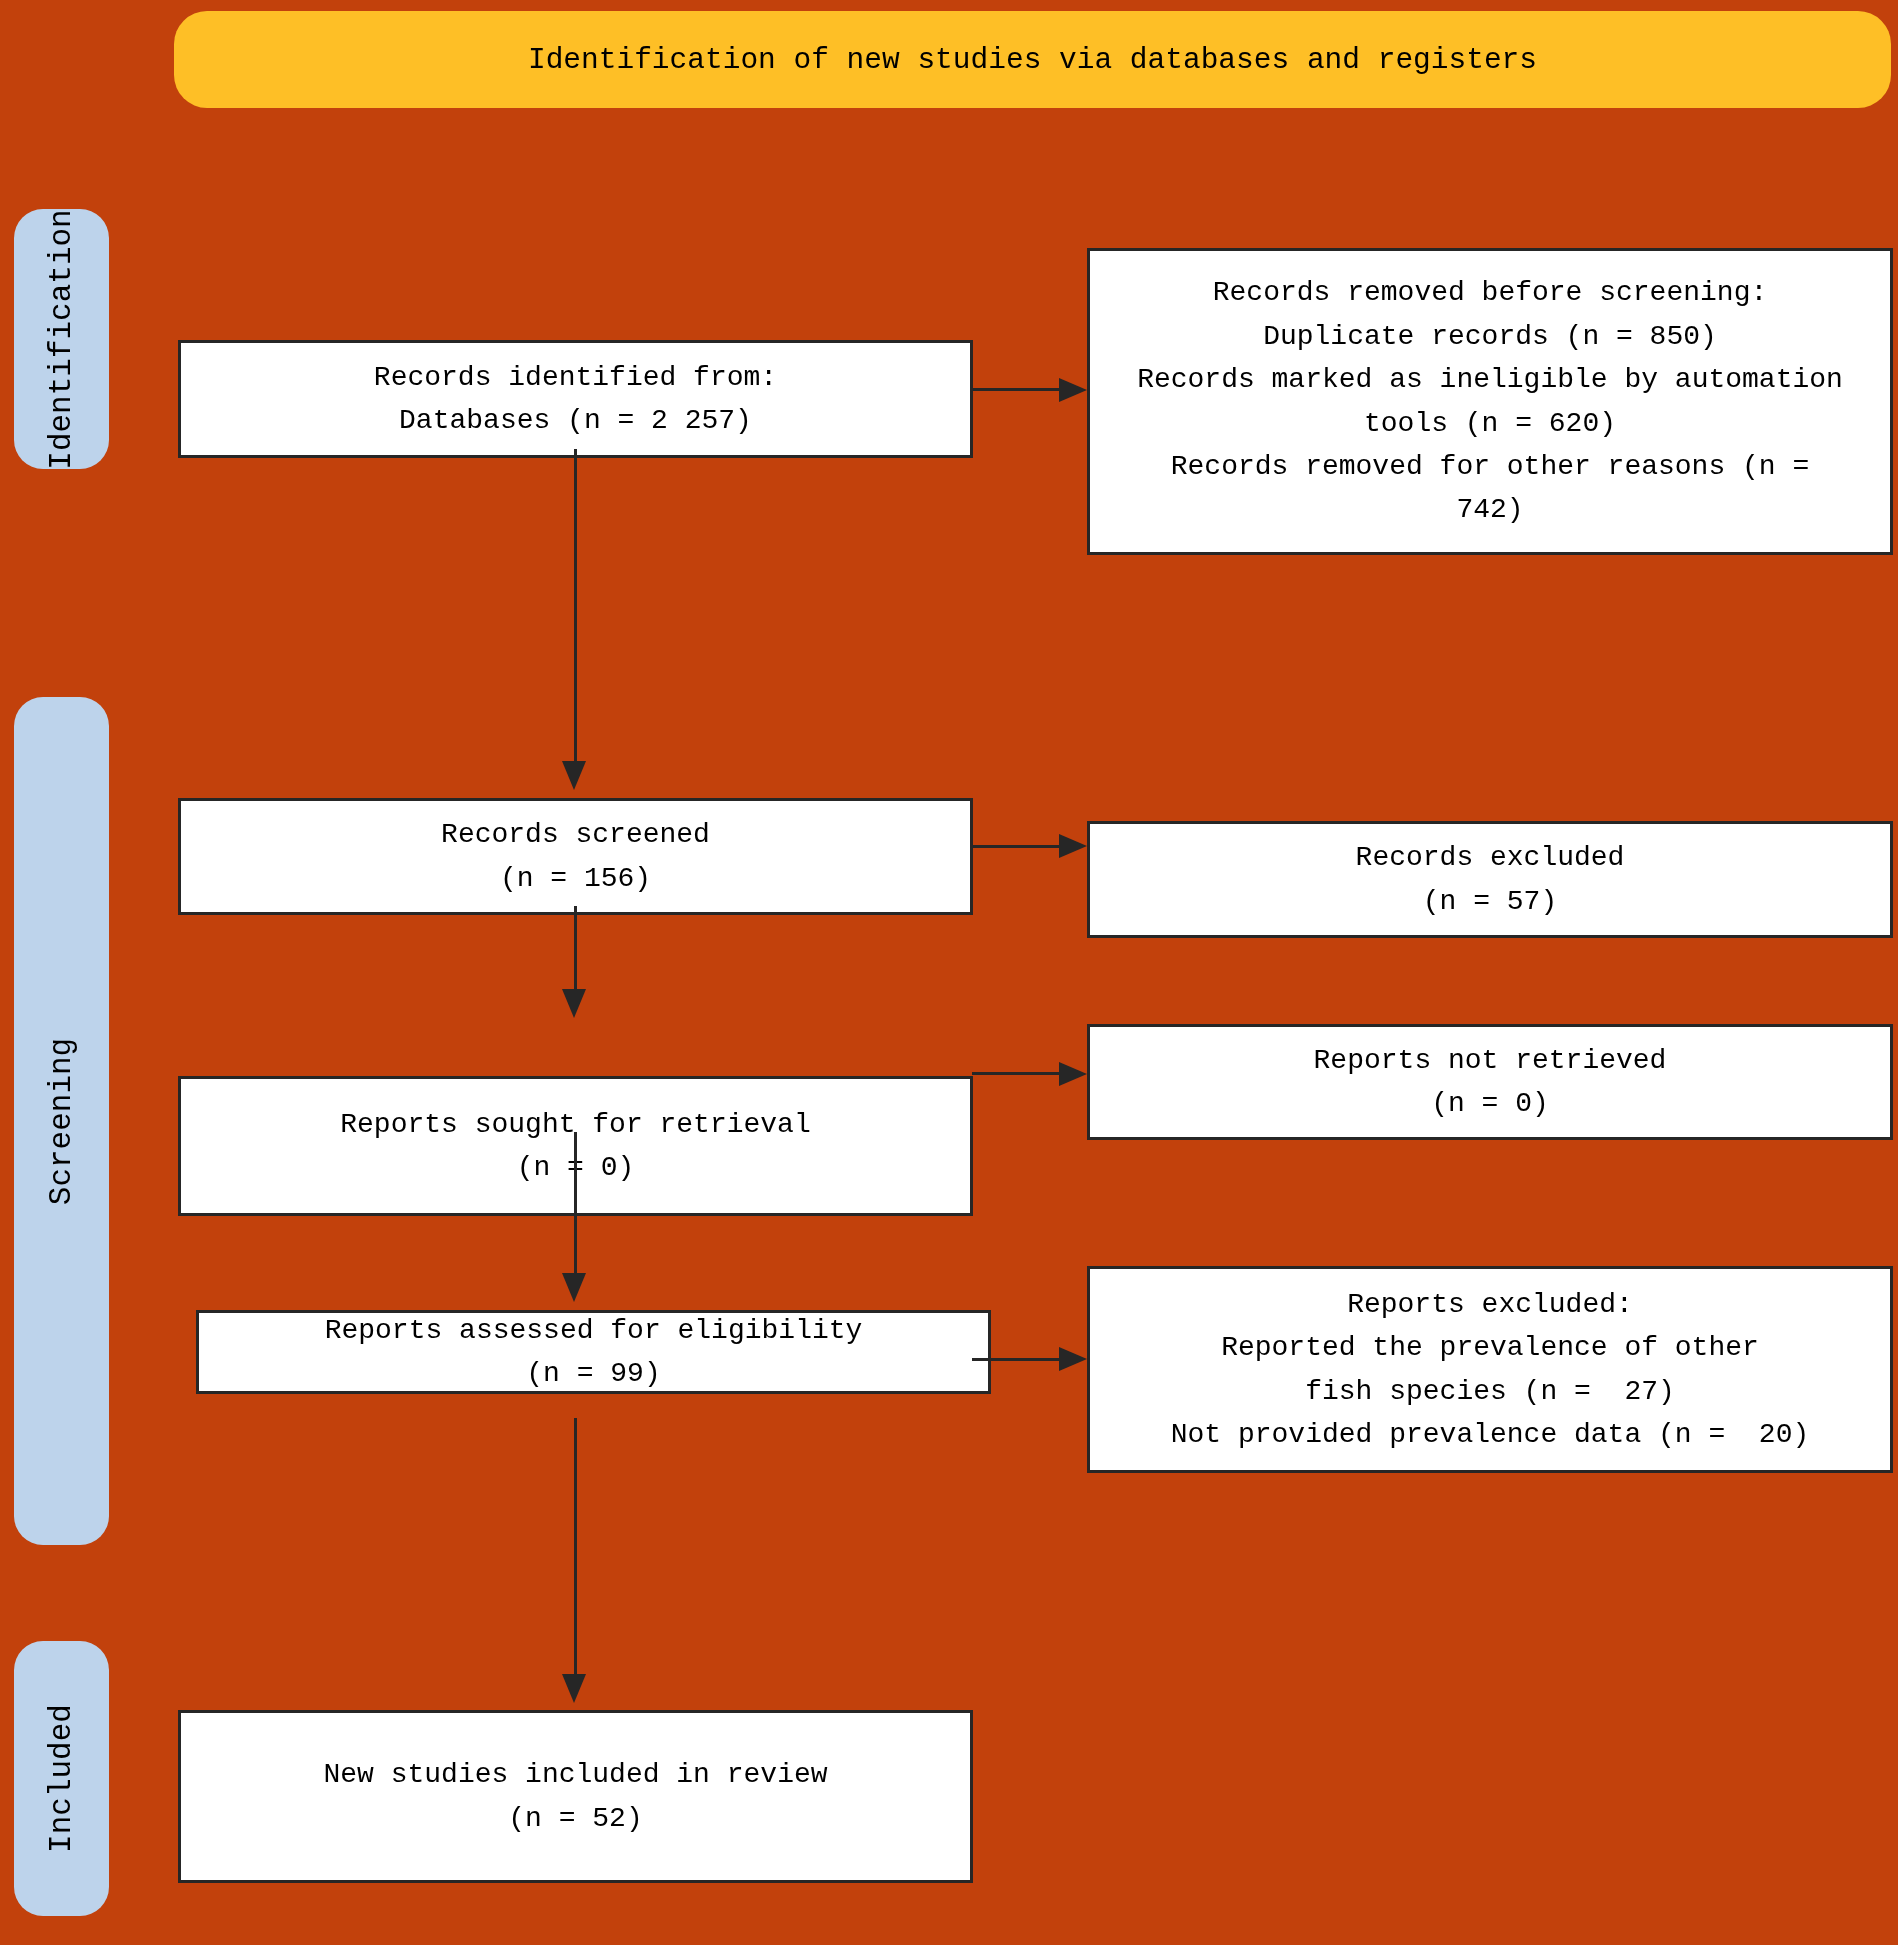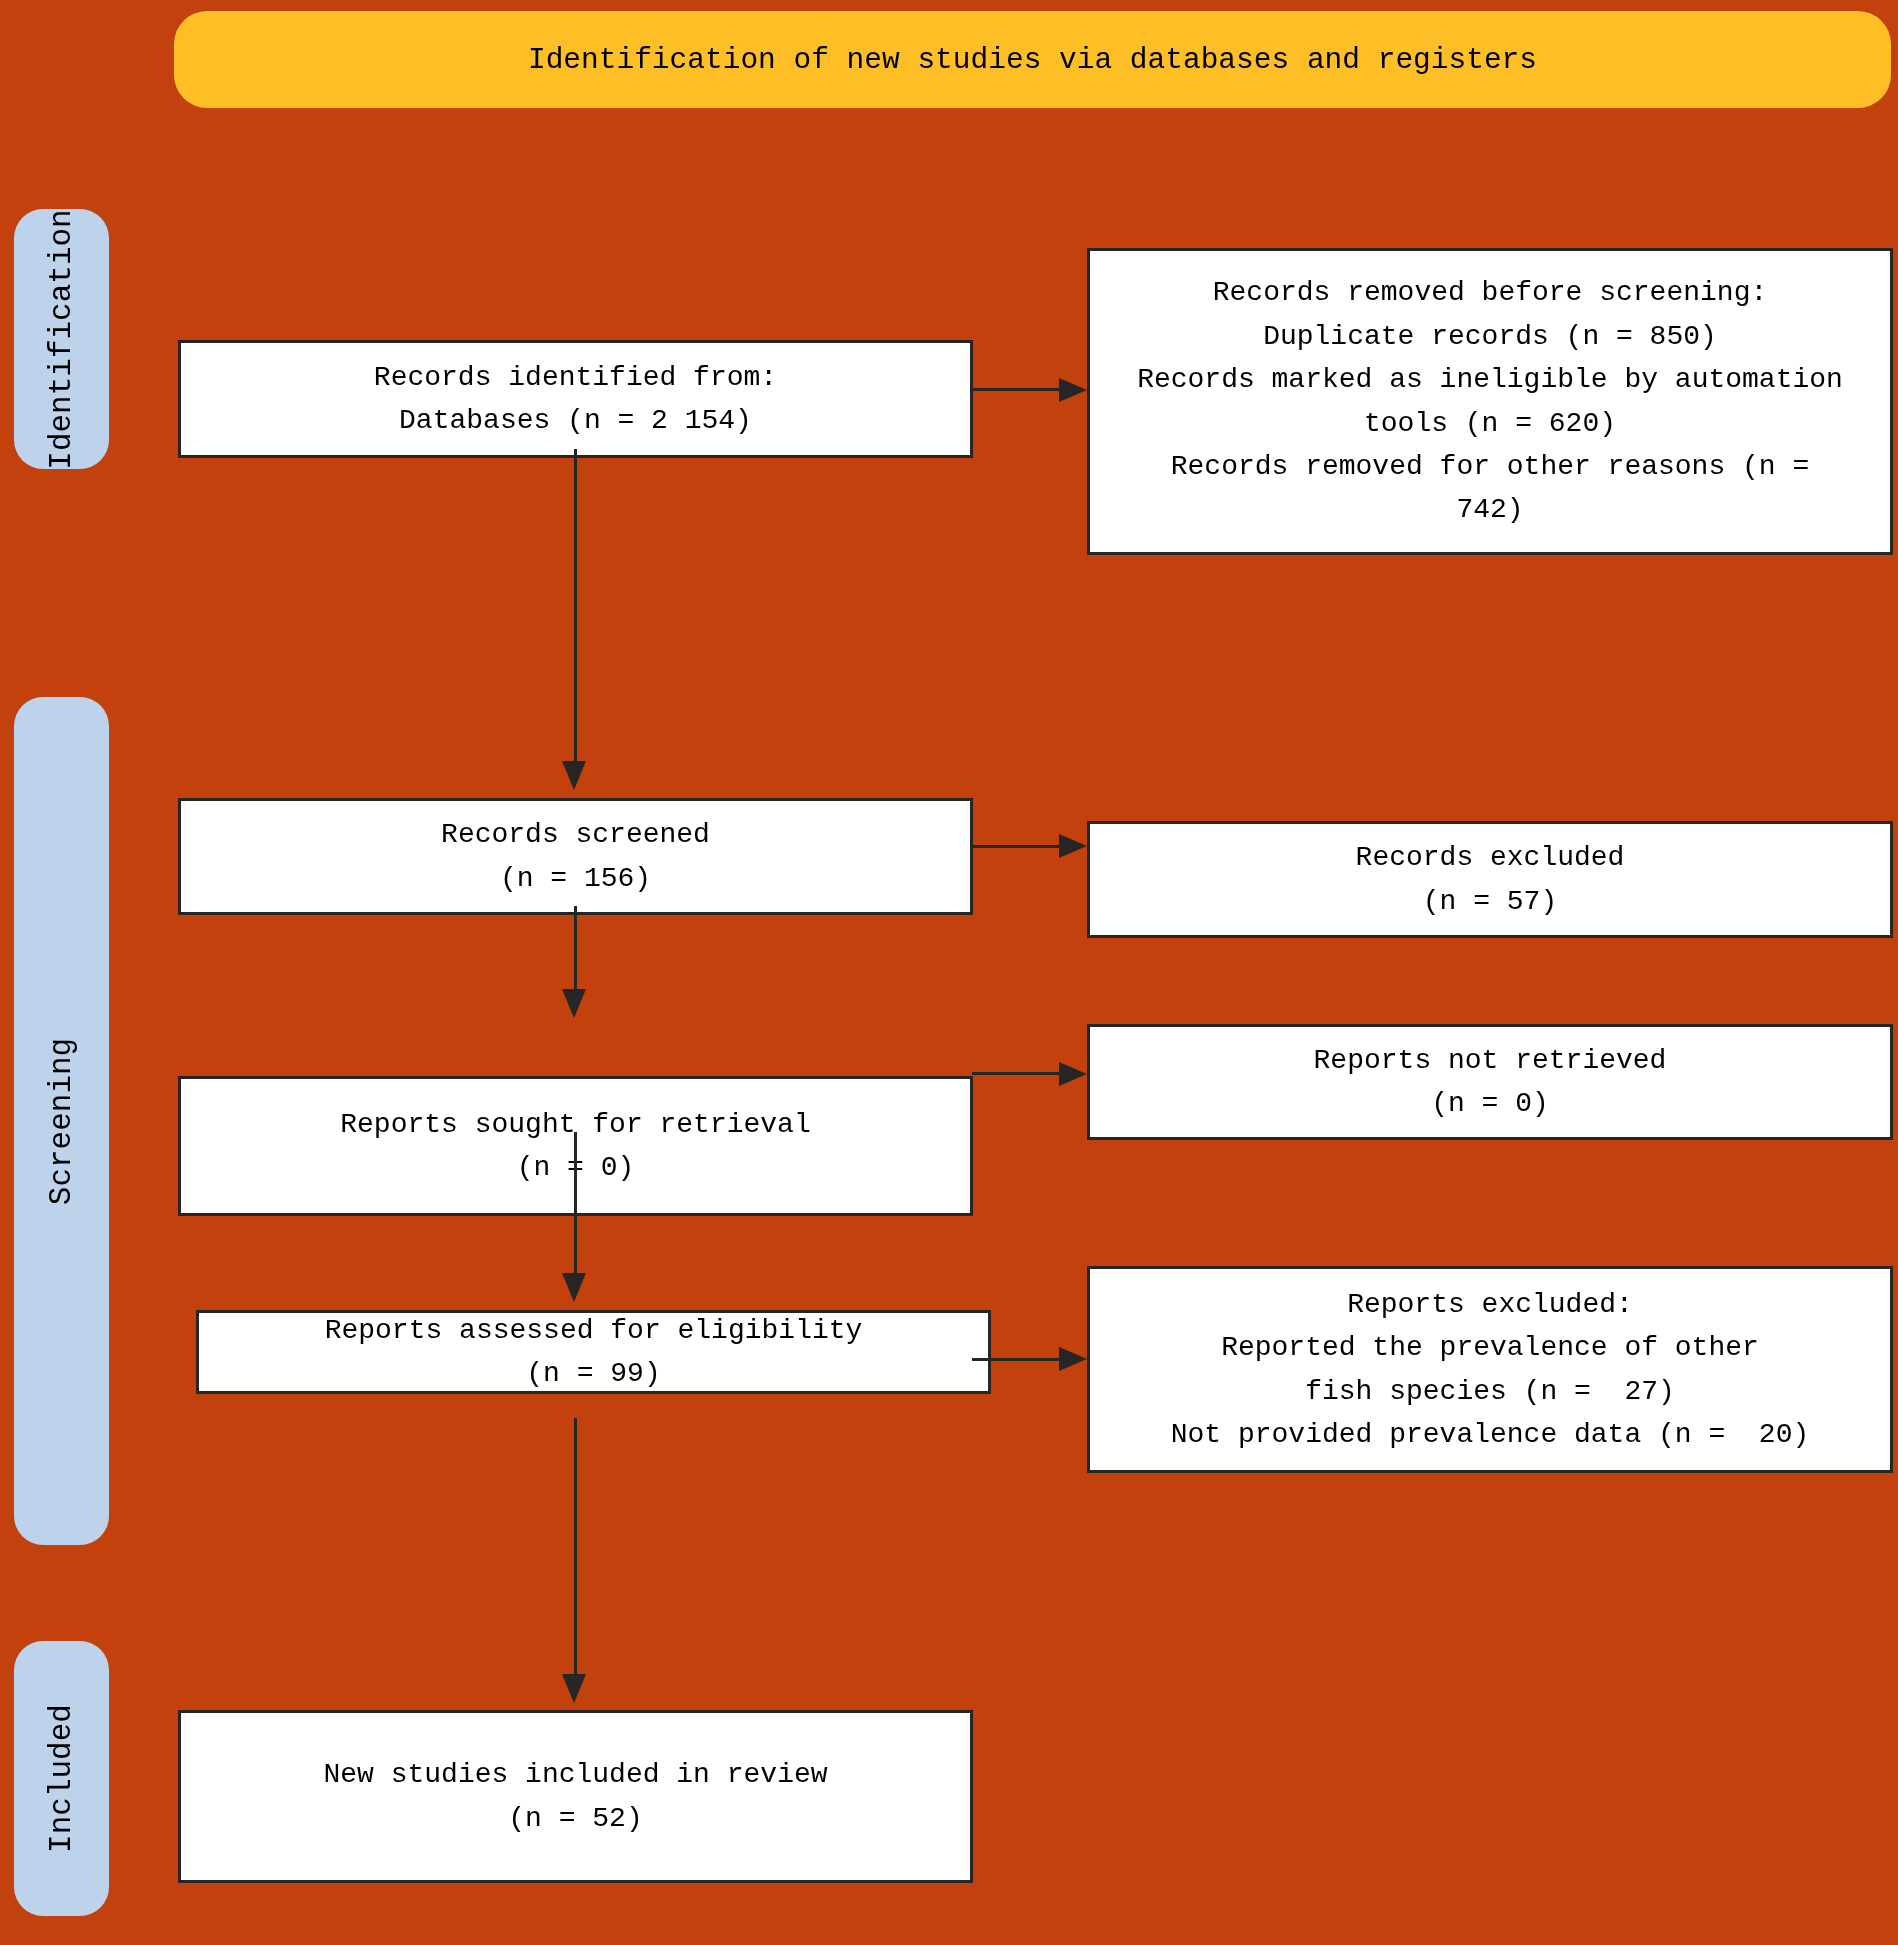--- a/index.html
+++ b/index.html
@@ -62,21 +62,21 @@
     <span class="vtext">Identification</span>
   </div>
   <div class="stage" style="top:697px;height:848px;">
     <span class="vtext">Screening</span>
   </div>
   <div class="stage" style="top:1641px;height:275px;">
     <span class="vtext">Included</span>
   </div>
 
   <div class="box" style="left:178px;top:332px;width:795px;height:118px;">Records identified from:
-Databases (n = 2 154)</div>
+Databases (n = 2 257)</div>
   <div class="box" style="left:178px;top:790px;width:795px;height:117px;">Records screened
 (n = 156)</div>
   <div class="box" style="left:178px;top:1068px;width:795px;height:140px;">Reports sought for retrieval
 (n = 0)</div>
   <div class="box" style="left:196px;top:1302px;width:795px;height:84px;">Reports assessed for eligibility
 (n = 99)</div>
   <div class="box" style="left:178px;top:1702px;width:795px;height:173px;">New studies included in review
 (n = 52)</div>
 
   <div class="box" style="left:1087px;top:240px;width:806px;height:307px;">Records removed before screening:

